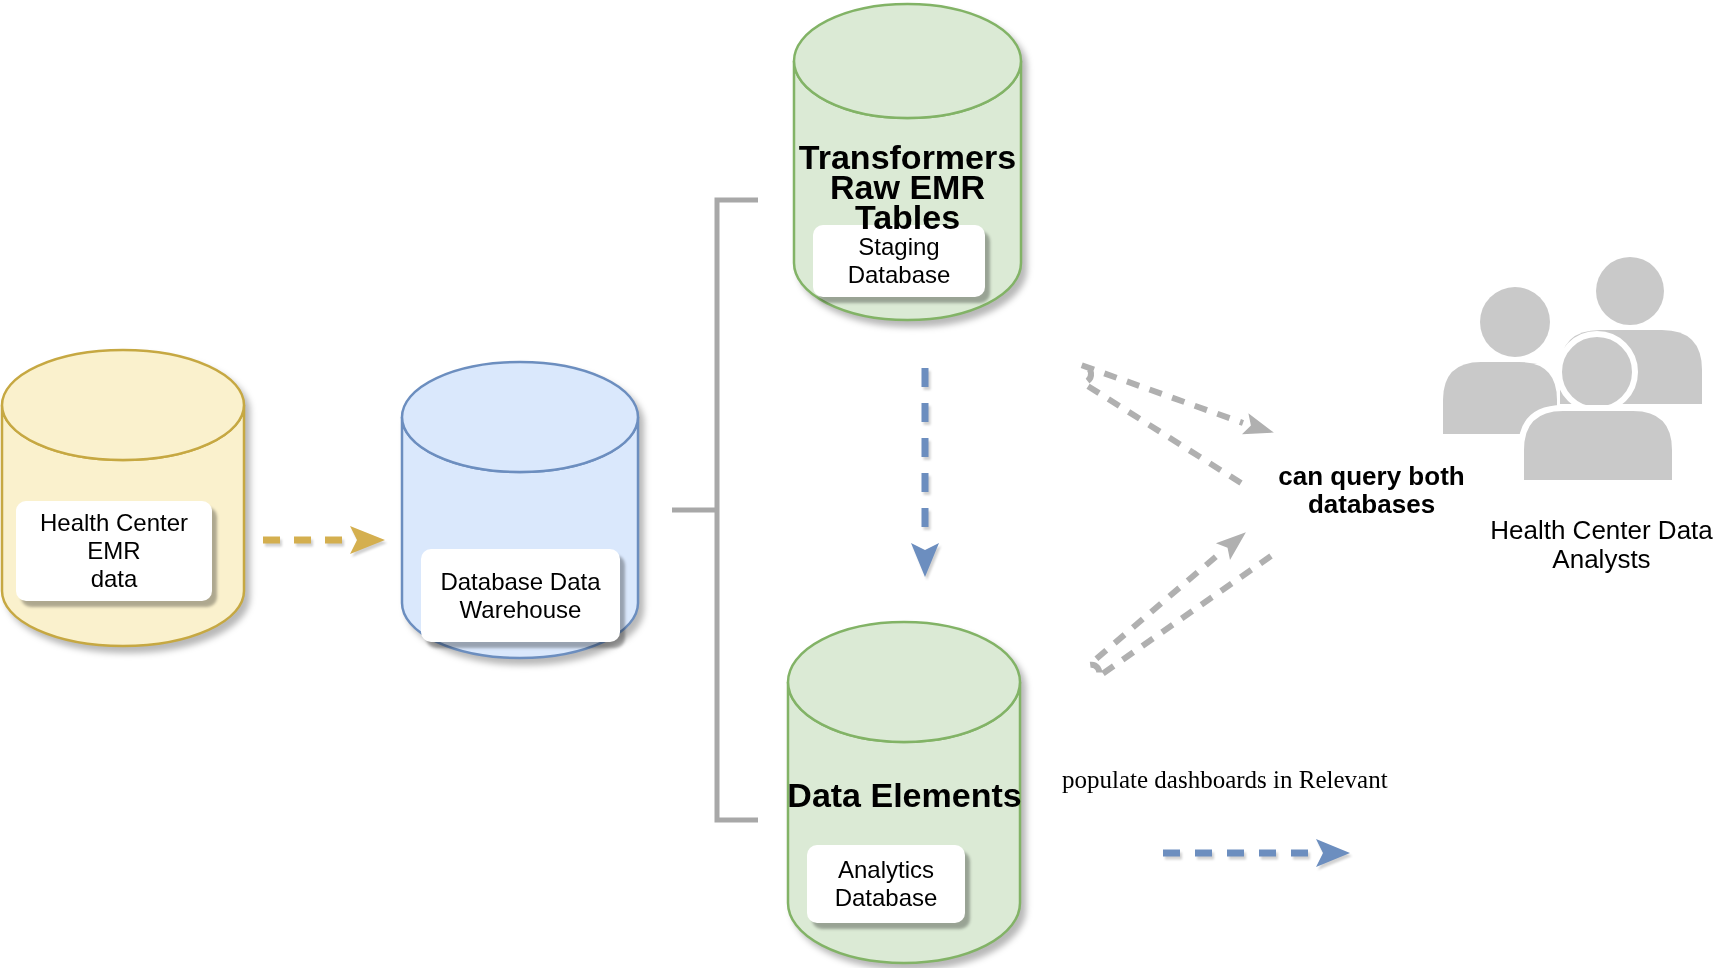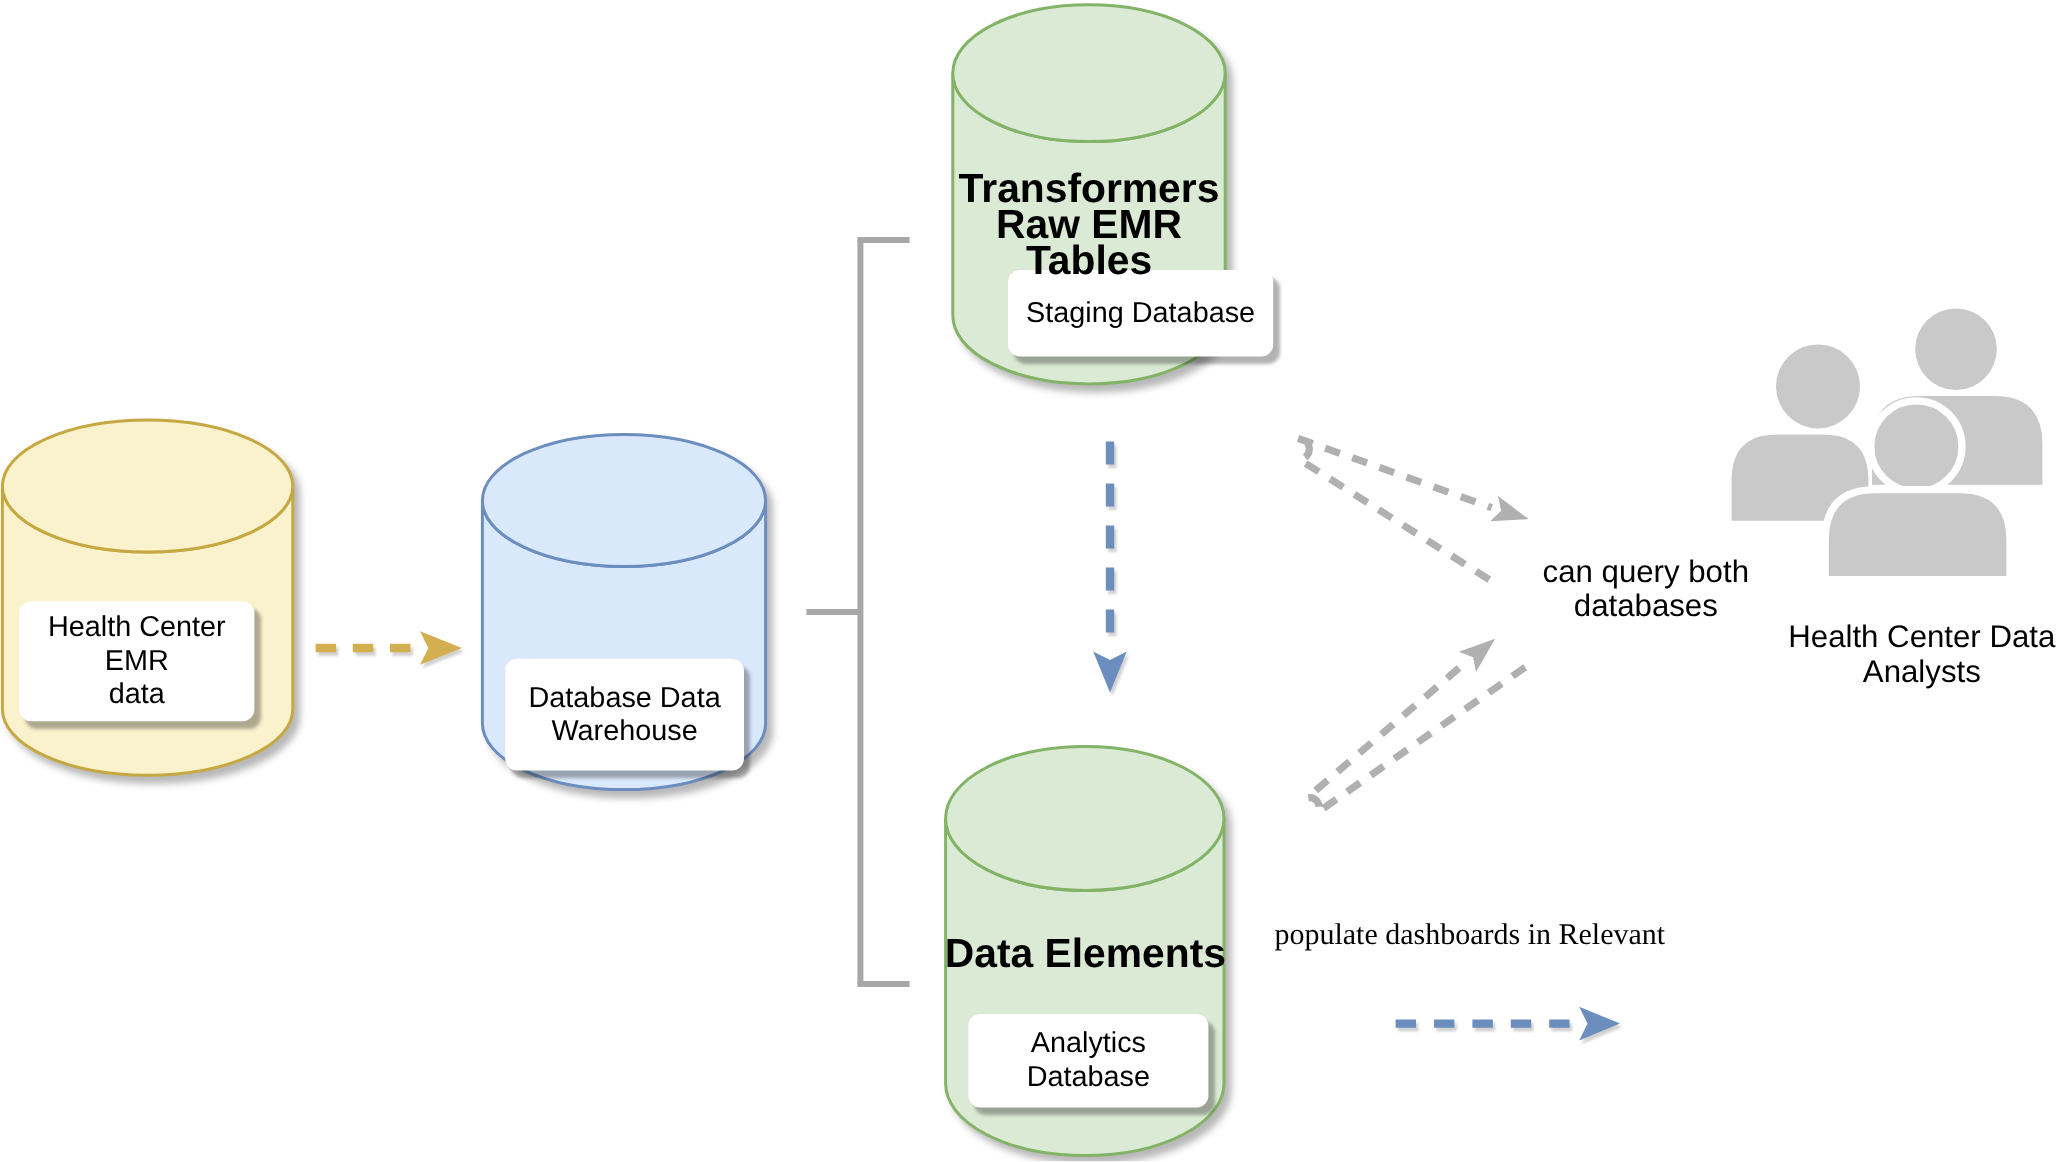--- a/index.html
+++ b/index.html
@@ -28,21 +28,21 @@
 
   .txt { position:absolute; white-space:pre-line; text-align:center; }
   .white-label {
     position:absolute; background:#ffffff; border-radius:10px;
     box-shadow:5px 6px 3px rgba(0,0,0,0.30);
     display:flex; align-items:center; justify-content:center;
     text-align:center; white-space:pre-line; font-size:24px; line-height:28px;
   }
   .node-title { font-weight:bold; font-size:34px; line-height:30px; }
   .note       { font-size:26px; line-height:29px; }
-  .note-bold  { font-weight:normal; font-size:26px; line-height:28px; }
+  .note-bold  { font-weight:bold; font-size:26px; line-height:28px; }
   .note-left  { text-align:left; white-space:nowrap; font-size:25px; }
 </style>
 </head>
 <body>
 
 <div id="stage">
 
   <svg id="diagram-svg" viewBox="0 0 1714 968">
 
     <path class="bracket" d="M 758,200 H 717 V 820 H 758 M 717,510 H 672"></path>
@@ -101,23 +101,23 @@
       <path class="person-front" d="M 1521,483 V 450 Q 1521,408 1563,408 H 1633 Q 1675,408 1675,450 V 483 Z"></path>
     </g>
   </svg>
 
   <div class="white-label" style="left:16px; top:501px; width:196px; height:100px;">Health Center EMR
 data</div>
 
   <div class="white-label" style="left:421px; top:549px; width:199px; height:93px;">Database Data
 Warehouse</div>
 
-  <div class="white-label" style="left:813px; top:225px; width:221px; height:72px;margin-left:27px;">Staging Database</div>
+  <div class="white-label" style="left:813px; top:225px; width:172px; height:72px;">Staging Database</div>
 
-  <div class="white-label" style="left:807px; top:845px; width:200px; height:78px;">Analytics Database</div>
+  <div class="white-label" style="left:807px; top:845px; width:158px; height:78px;">Analytics Database</div>
 
   <div class="txt node-title" style="left:782px; top:142px; width:251px;">Transformers
 Raw EMR Tables</div>
 
   <div class="txt node-title" style="left:779px; top:780px; width:251px;">Data Elements</div>
 
   <div class="txt note-bold" style="left:1244px; top:462px; width:255px;">can query both
 databases</div>
 
   <div class="txt note" style="left:1474px; top:516px; width:255px;">Health Center Data

